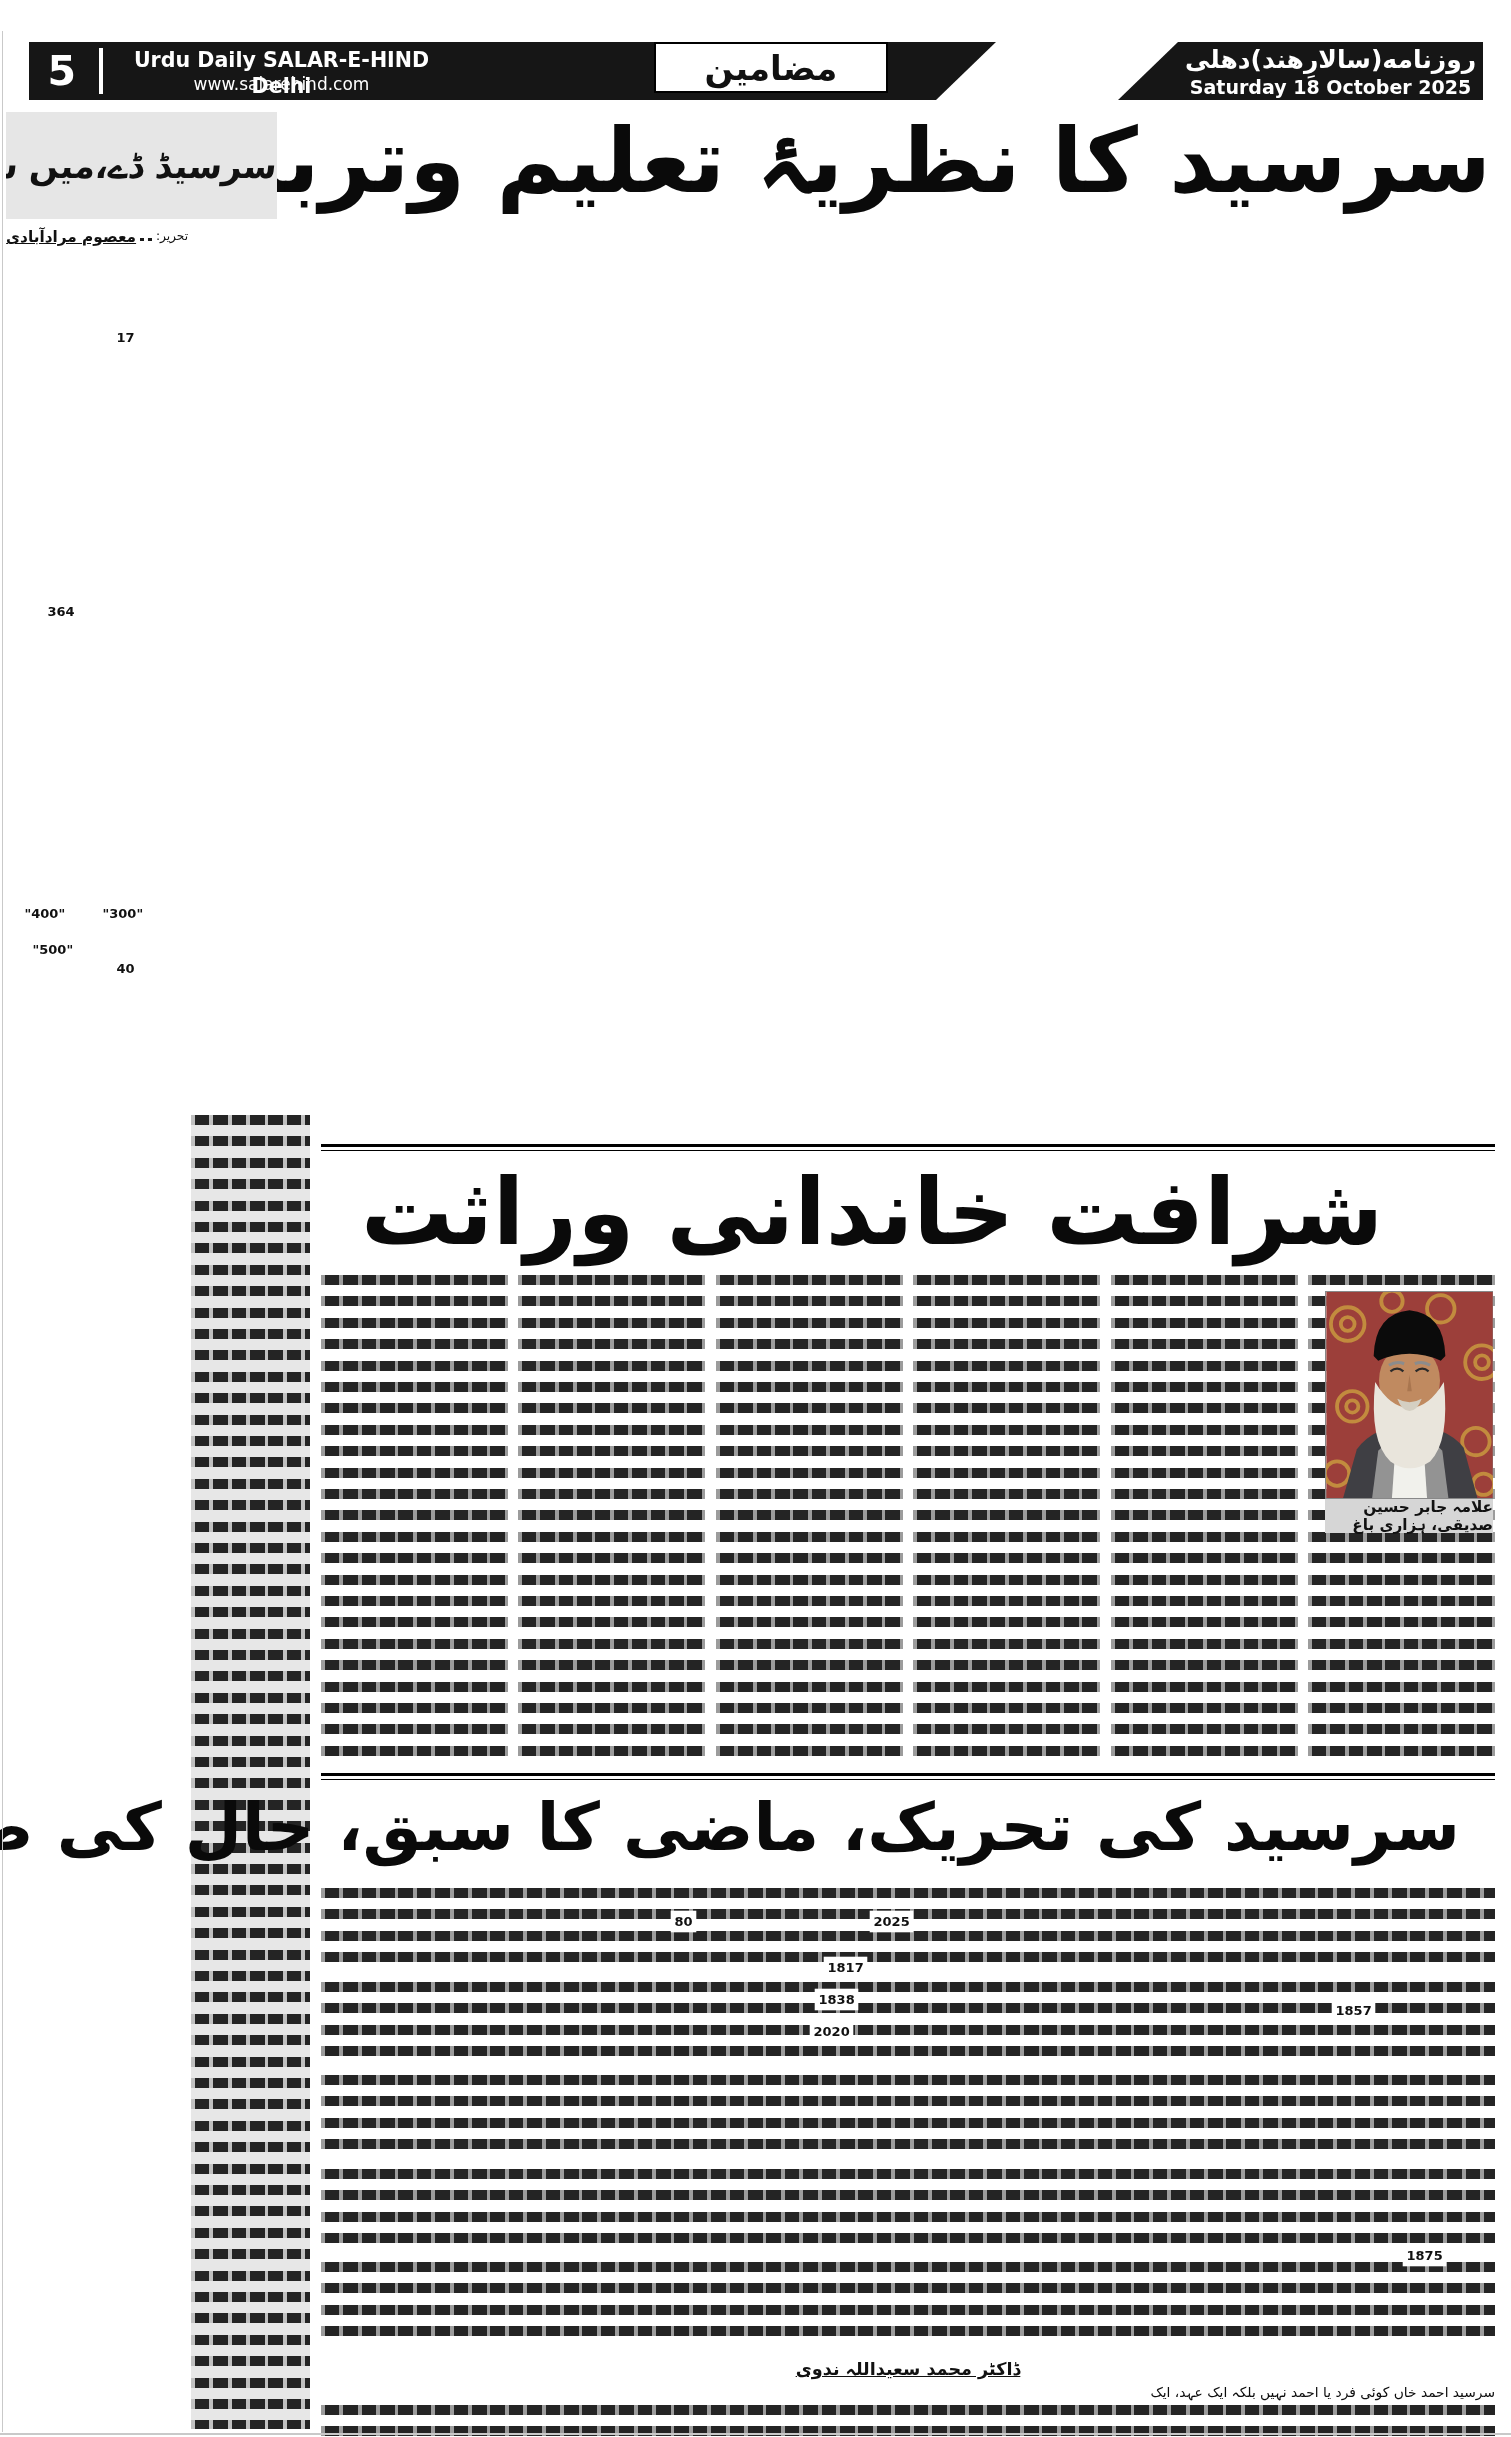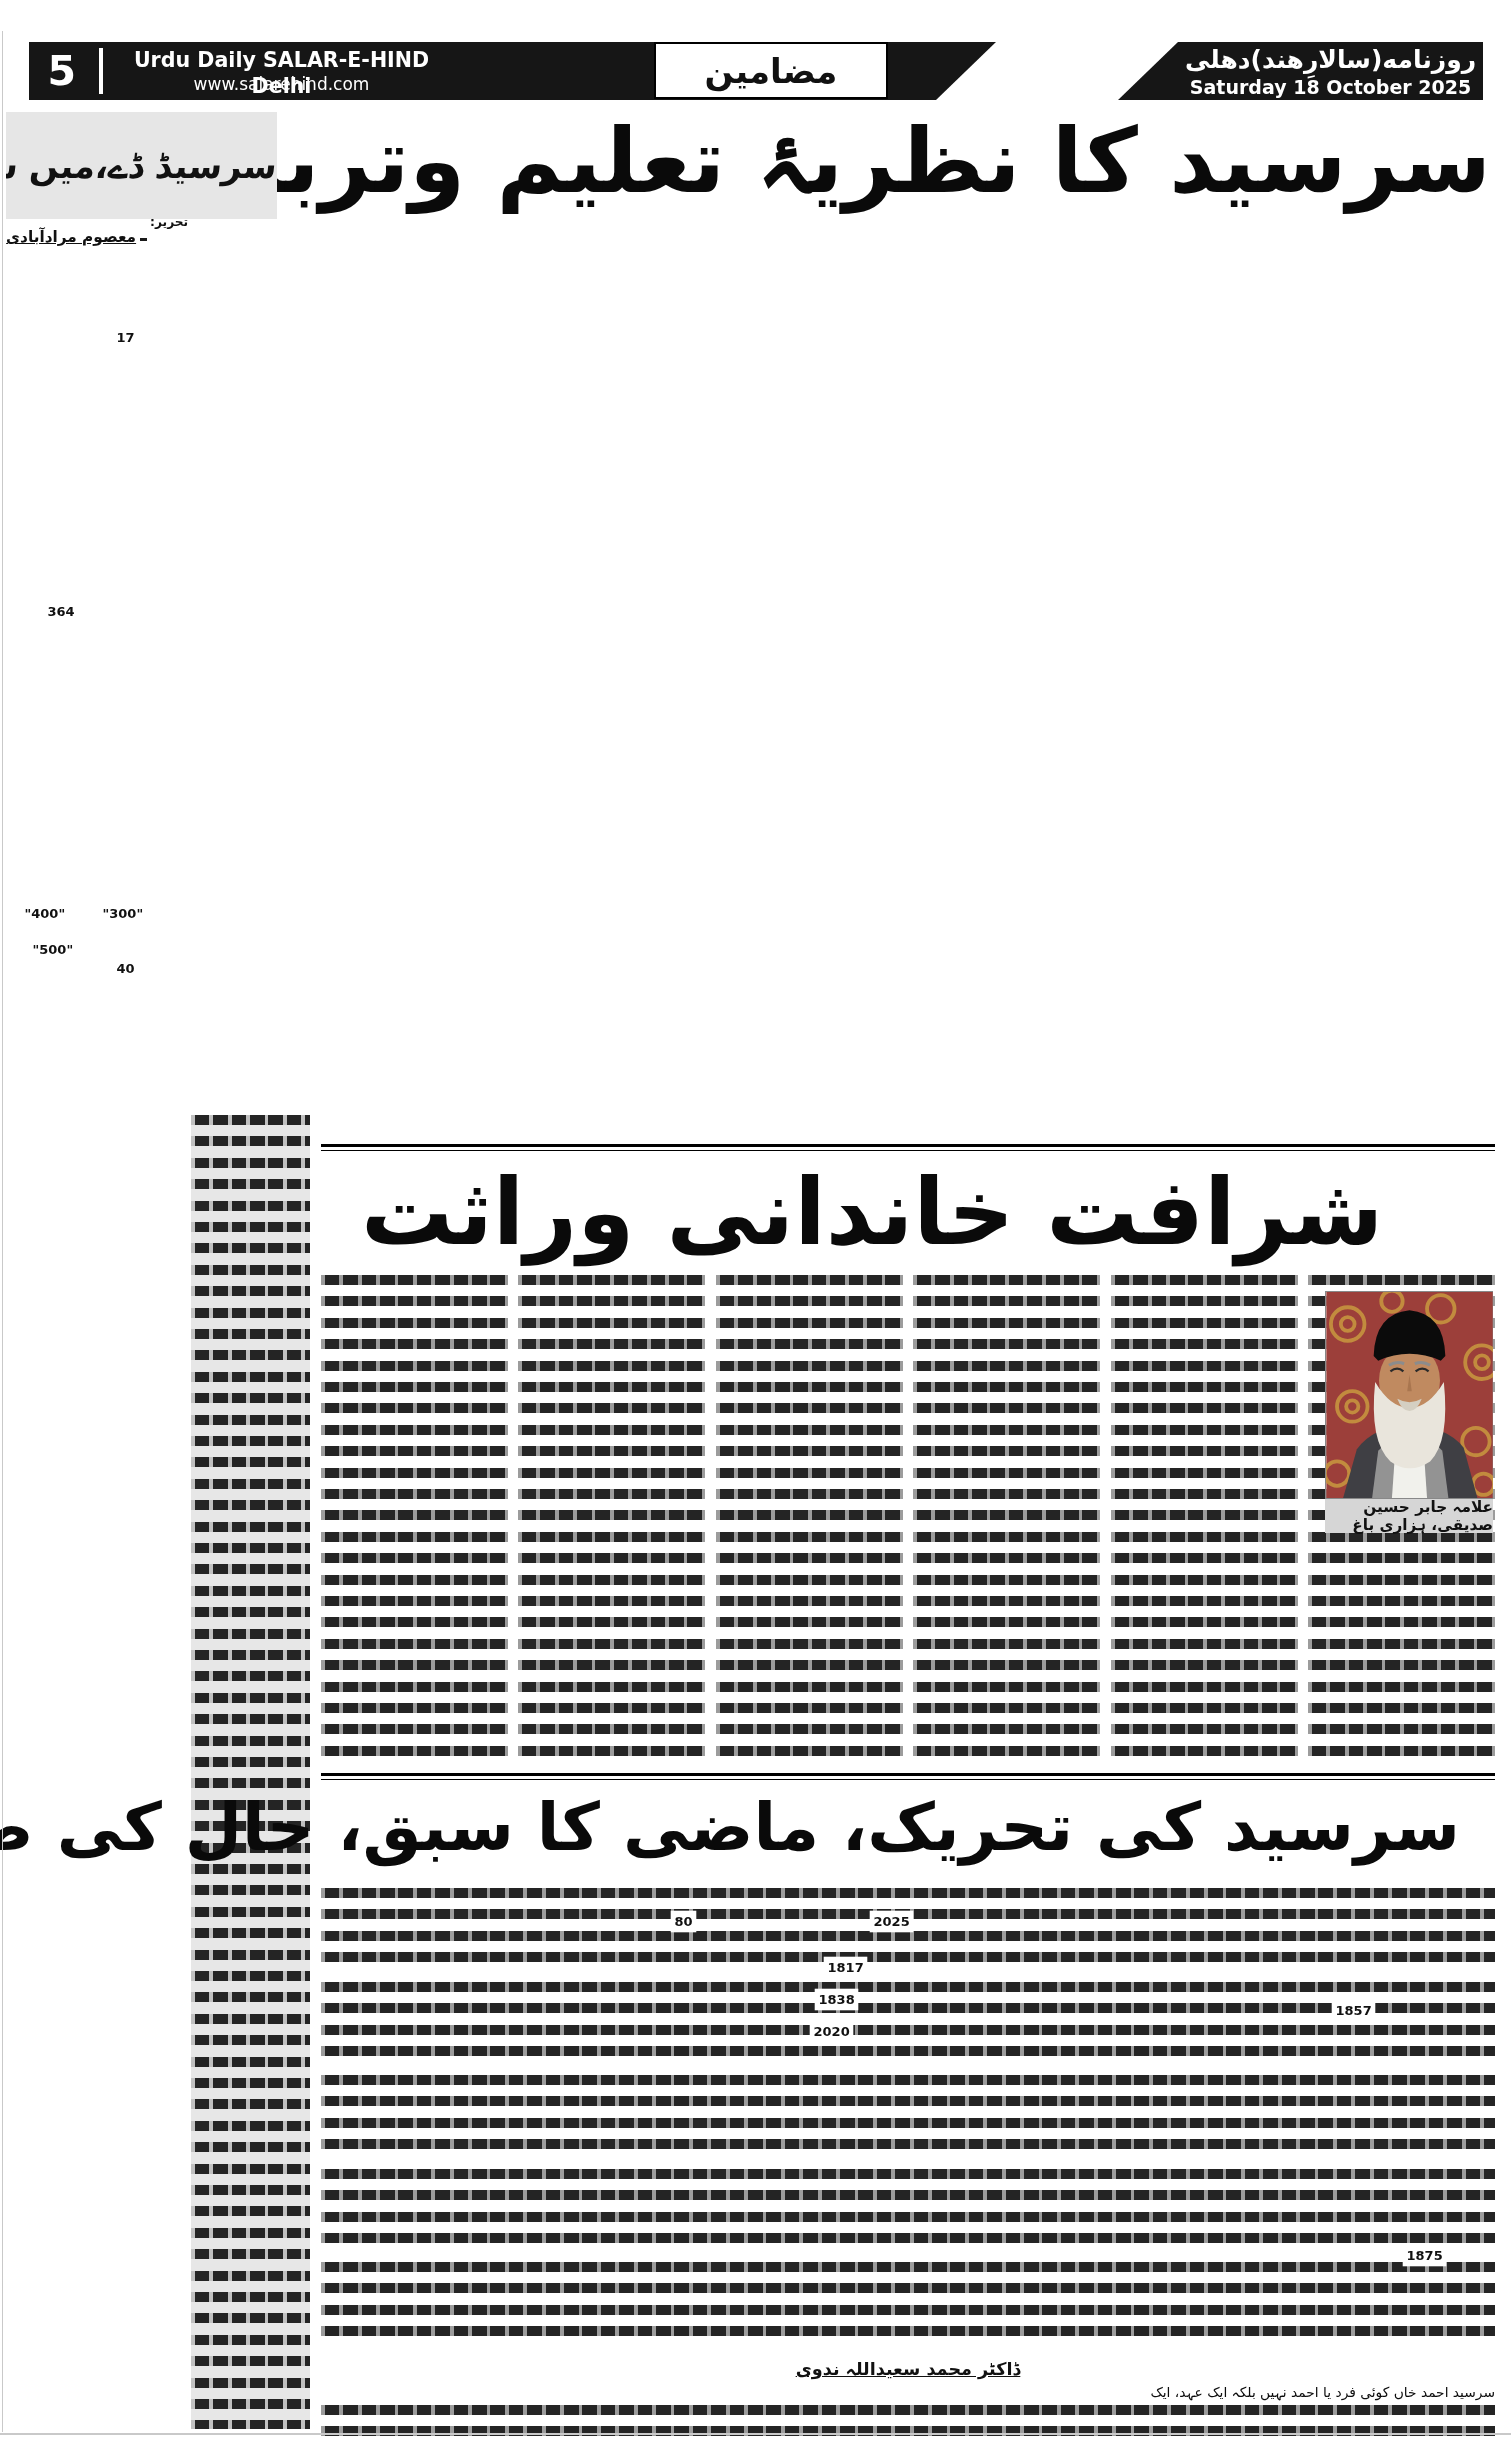--- a/index.html
+++ b/index.html
@@ -8,21 +8,21 @@
   
   .band{position:absolute;top:42px;height:58px;background:#161616;}
   .band-left{left:29px;width:967px;clip-path:polygon(0 0,100% 0,calc(100% - 60px) 100%,0 100%);}
   .band-right{left:1118px;width:365px;clip-path:polygon(60px 0,100% 0,100% 100%,0 100%);}
   .pagenum{position:absolute;left:18.4px;top:4.6px;color:#fff;font-size:41px;font-weight:bold;line-height:49px;}
   .pagenum-divider{position:absolute;left:70px;top:6.1px;width:3.8px;height:46px;background:#fff;}
   .pub-title{position:absolute;left:92px;top:4.6px;width:321px;text-align:center;color:#fff;
              font-size:20.6px;font-weight:bold;line-height:26px;}
   .pub-url{position:absolute;left:92px;top:31px;width:321px;text-align:center;color:#fff;
            font-size:17px;line-height:23px;}
-  .section-box{position:absolute;left:654px;top:42px;width:234px;height:57px;background:#fff;
+  .section-box{position:absolute;left:654px;top:42px;width:234px;height:51px;background:#fff;
                border:2.3px solid #000;box-sizing:border-box;display:flex;align-items:center;justify-content:center;}
   .section-label{font-size:34px;font-weight:bold;direction:rtl;}
   .masthead{position:absolute;left:64px;top:1.5px;width:297px;text-align:center;color:#fff;
             font-size:25px;font-weight:bold;direction:rtl;line-height:32px;}
   .dateline{position:absolute;left:64px;top:34px;width:297px;text-align:center;color:#fff;
             font-size:19px;font-weight:bold;line-height:23px;}
   
   .h-ur{position:absolute;font-weight:bold;direction:rtl;text-align:center;color:#0a0a0a;white-space:nowrap;}
   .h-main{left:413px;top:103px;width:1078px;font-size:90px;line-height:115px;}
   .h-mid {left:329px;top:1156px;width:1086px;font-size:92px;line-height:113px;}
@@ -33,21 +33,21 @@
   .rule1{left:321px;top:1144px;width:1174px;}
   .rule2{left:321px;top:1773px;width:1174px;}
   
   .rail-headbox{position:absolute;left:6.1px;top:112px;width:271px;height:107px;background:#e6e6e6;
                 overflow:hidden;display:flex;align-items:center;}
   .rail-headline{width:100%;font-size:34px;font-weight:bold;direction:rtl;white-space:nowrap;
                  transform:skewX(-6deg);line-height:54px;}
   .rail-byline-row{position:absolute;left:6.1px;top:220px;width:182px;height:26px;display:flex;align-items:flex-end;}
   .rail-byline{font-weight:bold;font-size:15.3px;text-decoration:underline;direction:rtl;white-space:nowrap;}
   .dot-leader{flex:1;height:9.2px;margin:0 3.8px 4.6px 3.8px;border-bottom:3.8px dotted #1a1a1a;}
-  .writer-label{font-weight:bold;font-size:12.2px;direction:rtl;margin-bottom:17px;}
+  .writer-label{font-weight:normal;font-size:12.2px;direction:rtl;margin-bottom:3px;}
   
   .cols{position:absolute;display:flex;gap:10.7px;}
   .col{flex:1;display:flex;flex-direction:column;min-width:0;}
   .sim{flex:1 1 auto;background-image:
        repeating-linear-gradient(90deg,rgba(255,255,255,.55) 0 3.8px,rgba(255,255,255,0) 3.8px 18.4px),
        repeating-linear-gradient(180deg,#242424 0 10px,transparent 10px 21.4px);}
   .lead{font-size:13.8px;line-height:20.6px;text-align:justify;direction:rtl;color:#0c0c0c;margin-bottom:2.3px;}
   .gray-col{position:absolute;background-color:#e7e7e7;}
   .gray-col .inner{width:100%;height:100%;background-image:
        repeating-linear-gradient(90deg,rgba(231,231,231,.8) 0 3.8px,rgba(231,231,231,0) 3.8px 18.4px),

